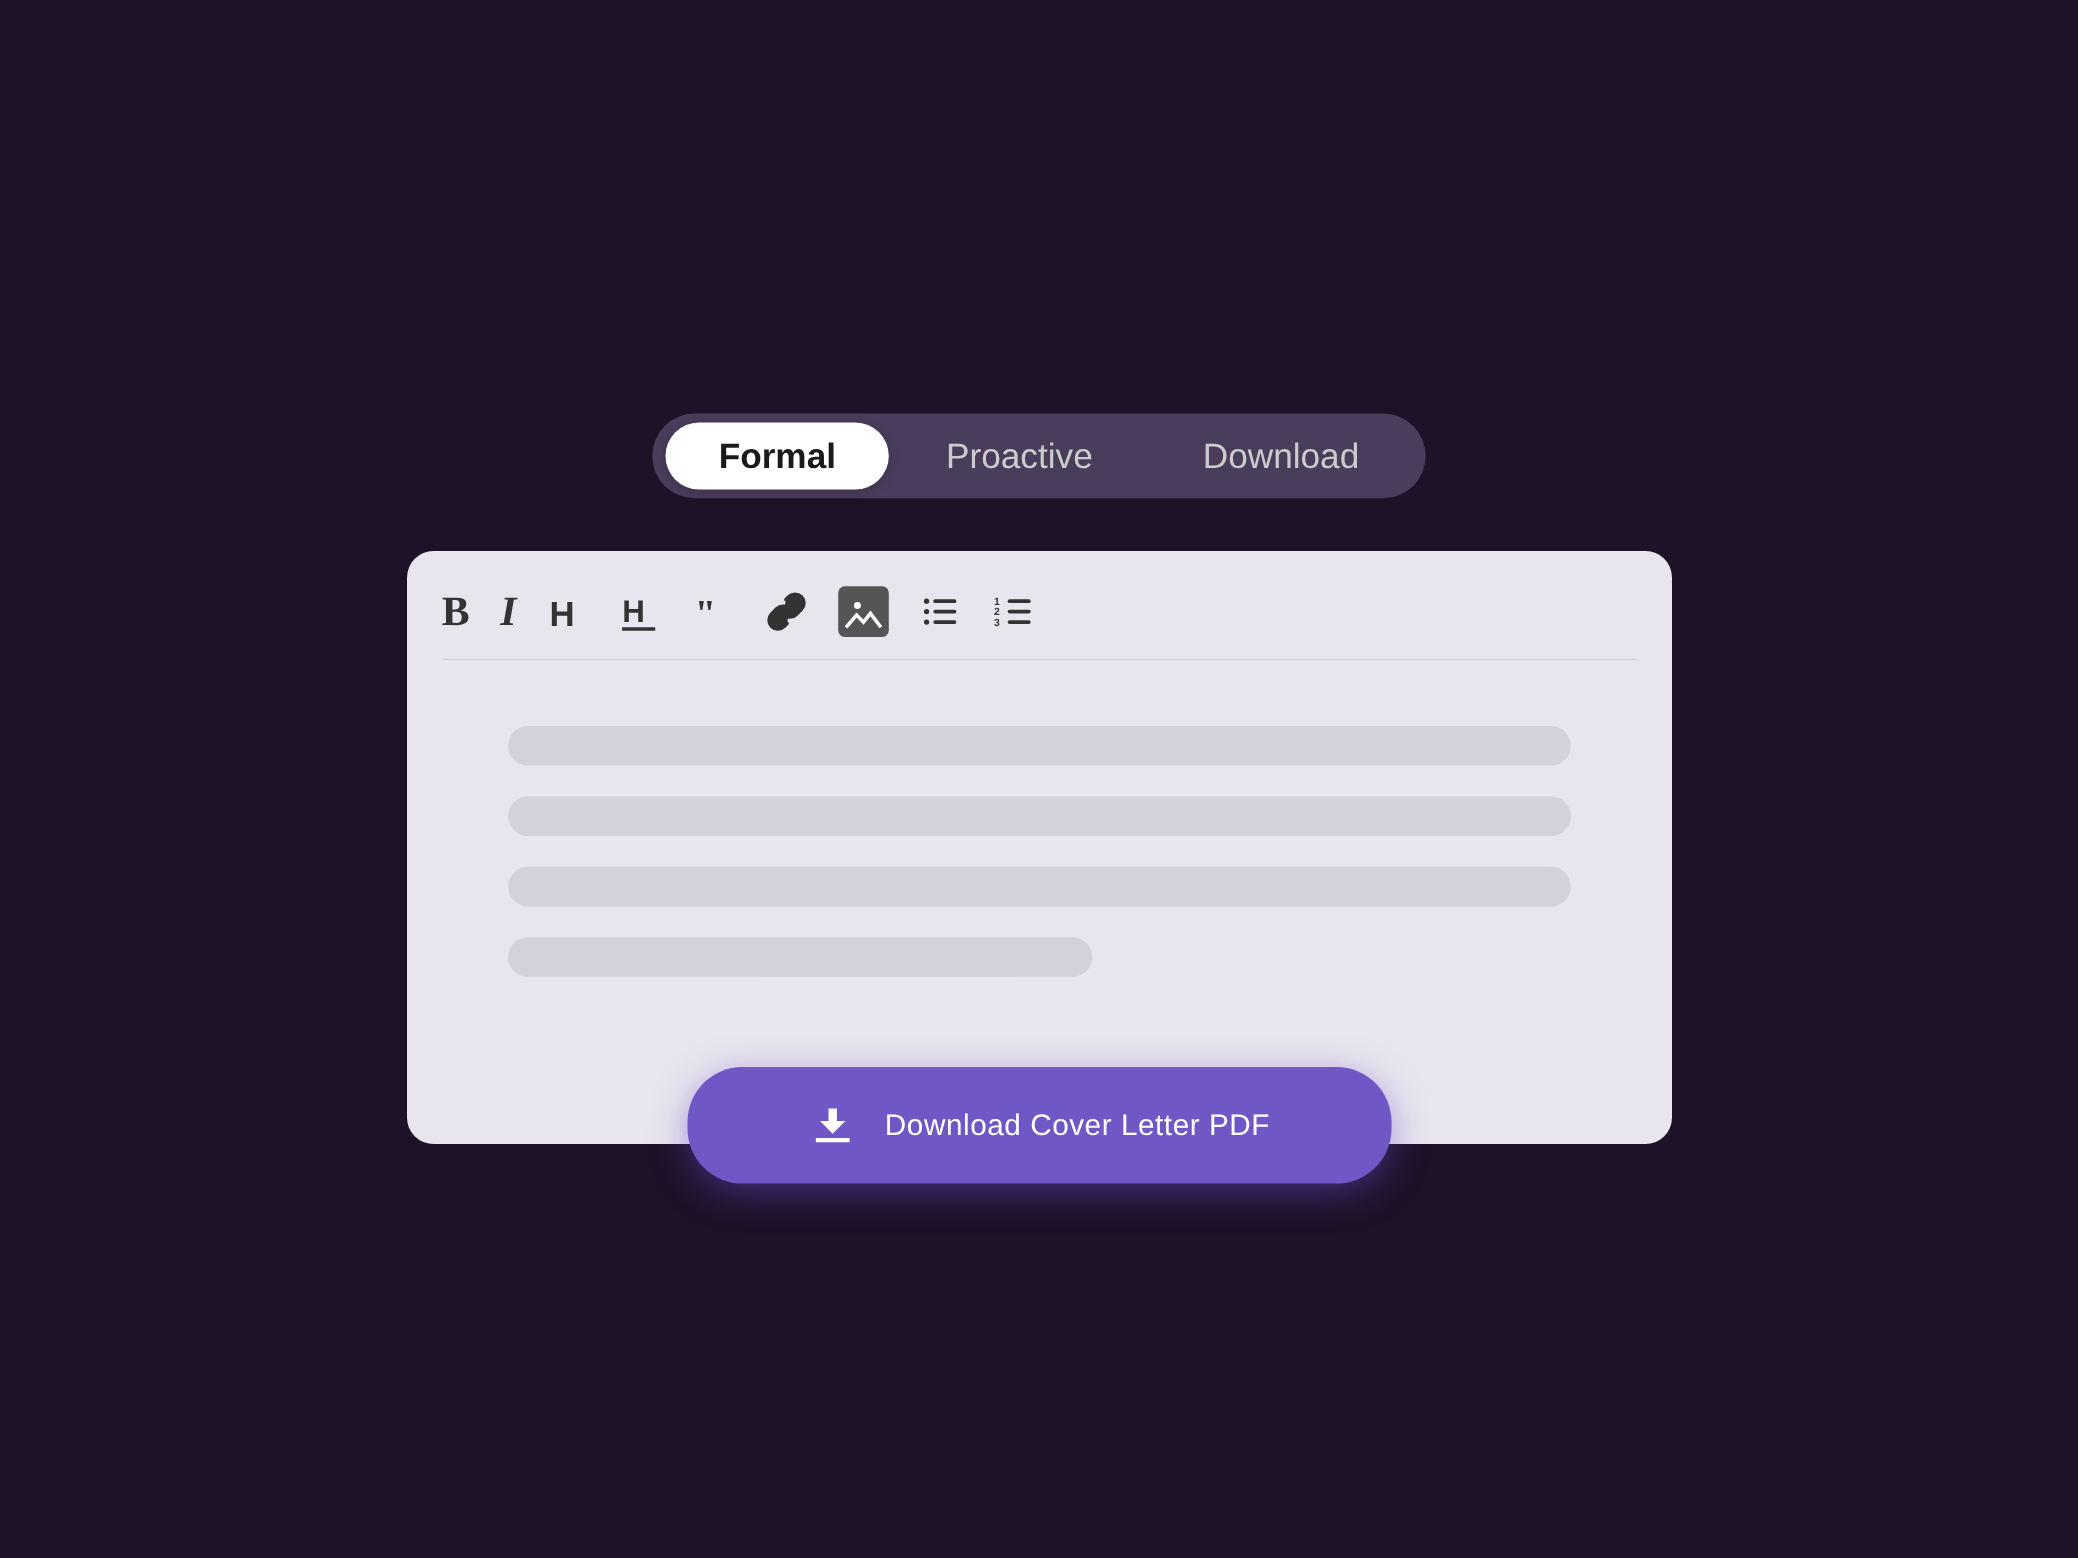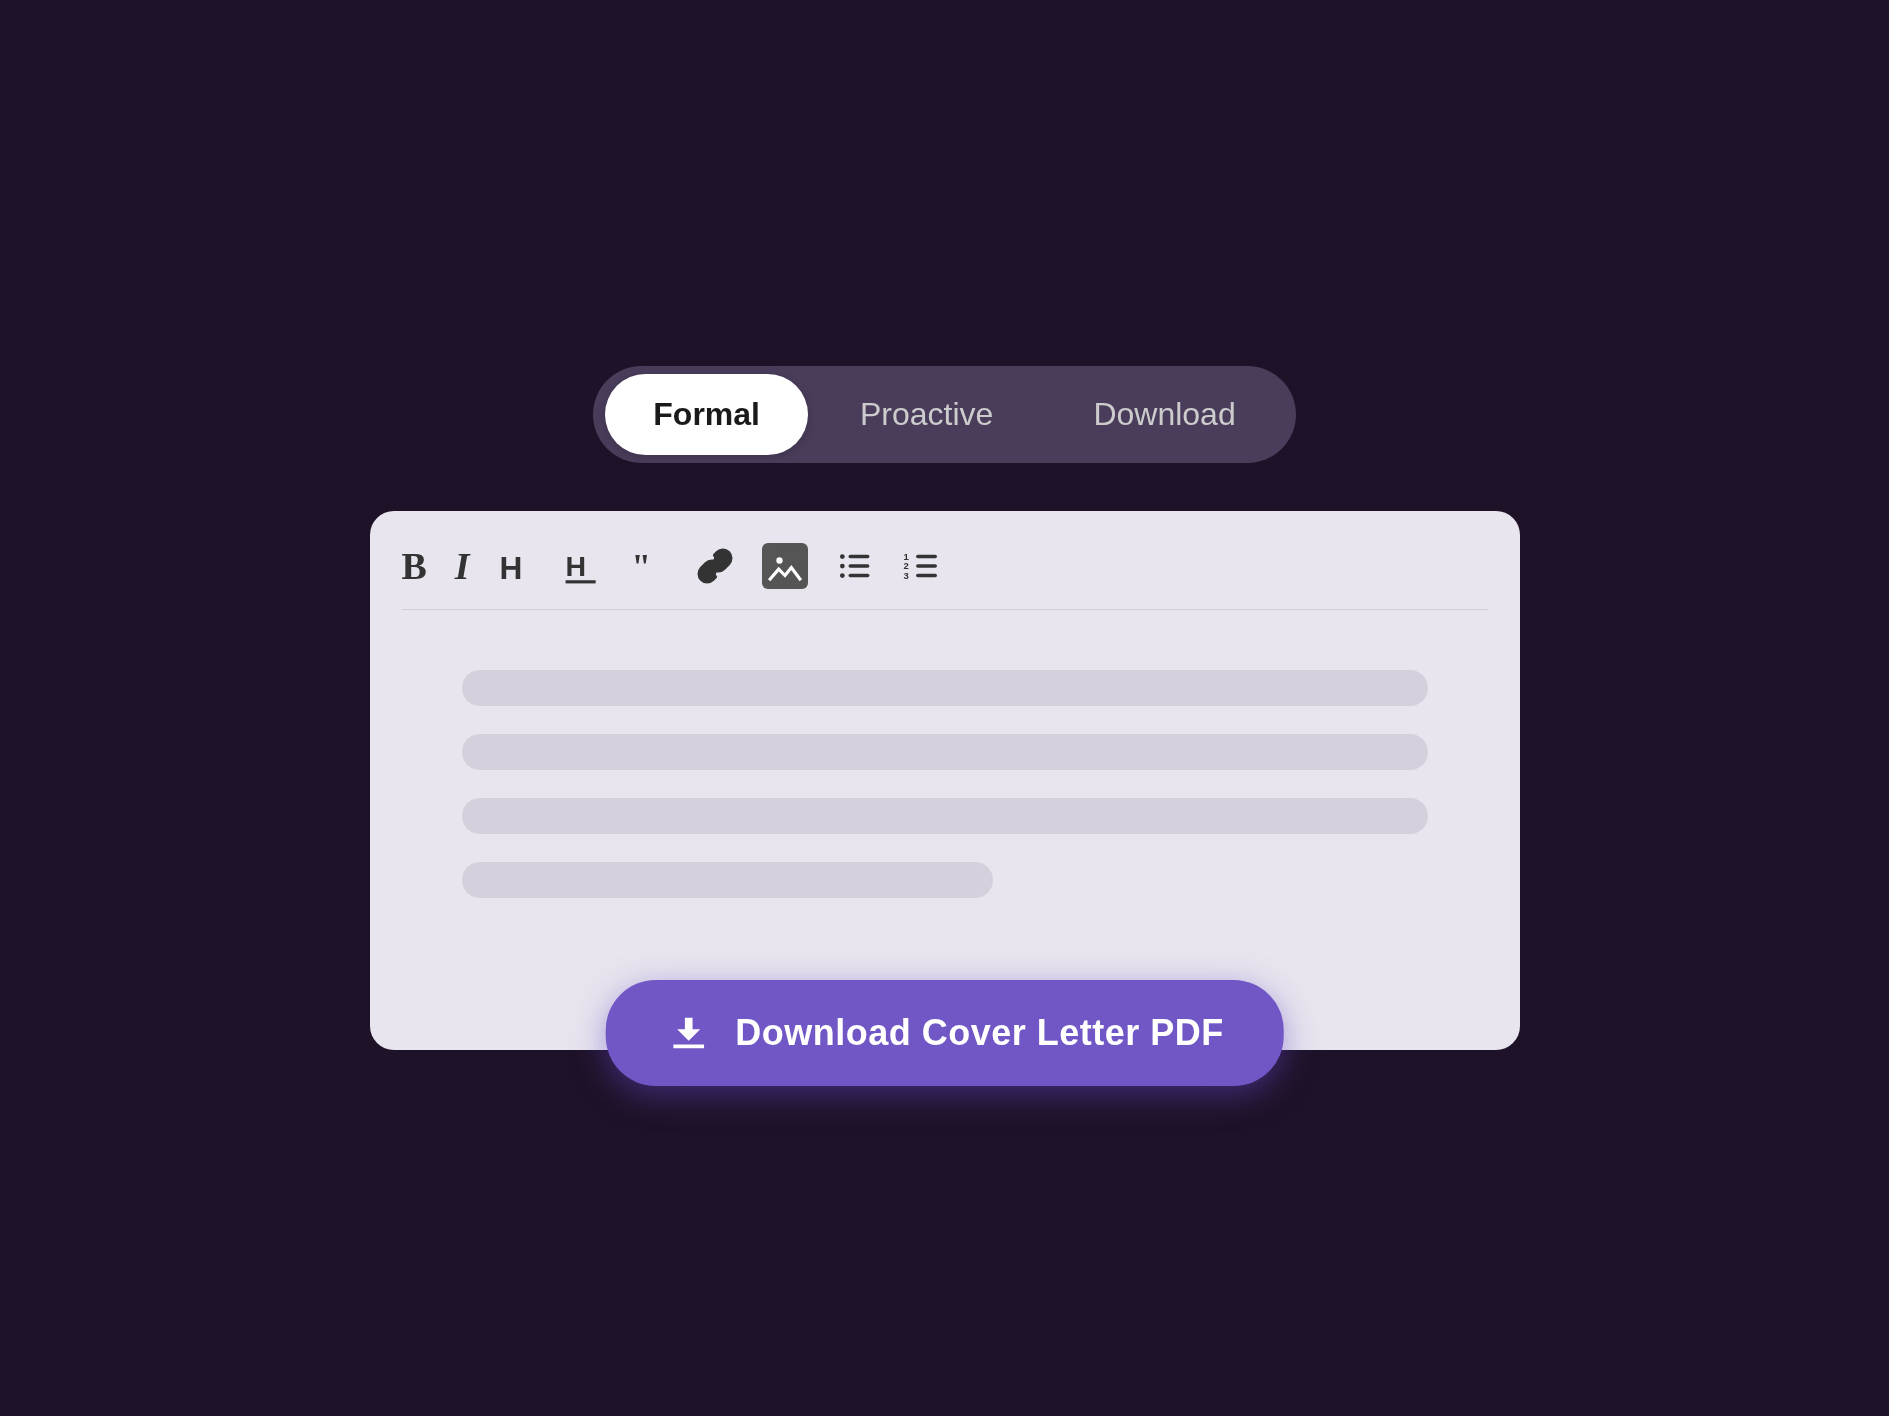--- a/index.html
+++ b/index.html
@@ -33,21 +33,21 @@
     .toggle-bar {
       display: flex;
       align-items: center;
       background: #4a3d5c;
       border-radius: 60px;
       padding: 8px 12px;
       gap: 4px;
     }
 
     .toggle-option {
-      padding: 22px 48px;
+      padding: 12px 48px;
       border-radius: 50px;
       font-size: 32px;
       font-weight: 500;
       cursor: pointer;
       transition: background 0.2s;
       color: #ccc;
     }
 
     .toggle-option.active {
       background: #ffffff;
@@ -129,22 +129,22 @@
       align-items: center;
       gap: 24px;
       cursor: pointer;
       box-shadow: 0 8px 32px rgba(100, 70, 200, 0.5);
       white-space: nowrap;
       min-width: 640px;
       justify-content: center;
     }
 
     .download-button-text {
-      font-size: 36px;
-      font-weight: 700;
+      font-size: 27px;
+      font-weight: 400;
       color: #ffffff;
       letter-spacing: 0.5px;
     }
 
     .download-icon {
       color: #ffffff;
       display: flex;
       align-items: center;
     }
 

